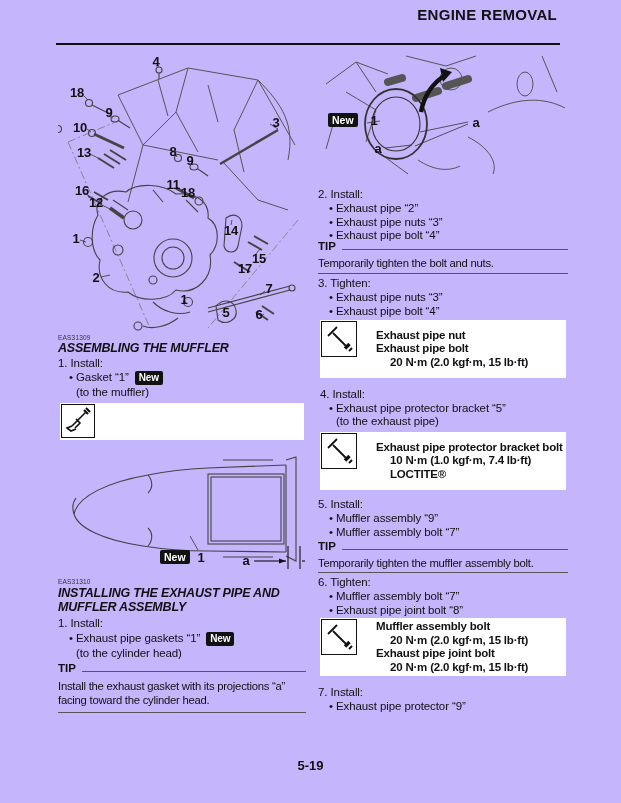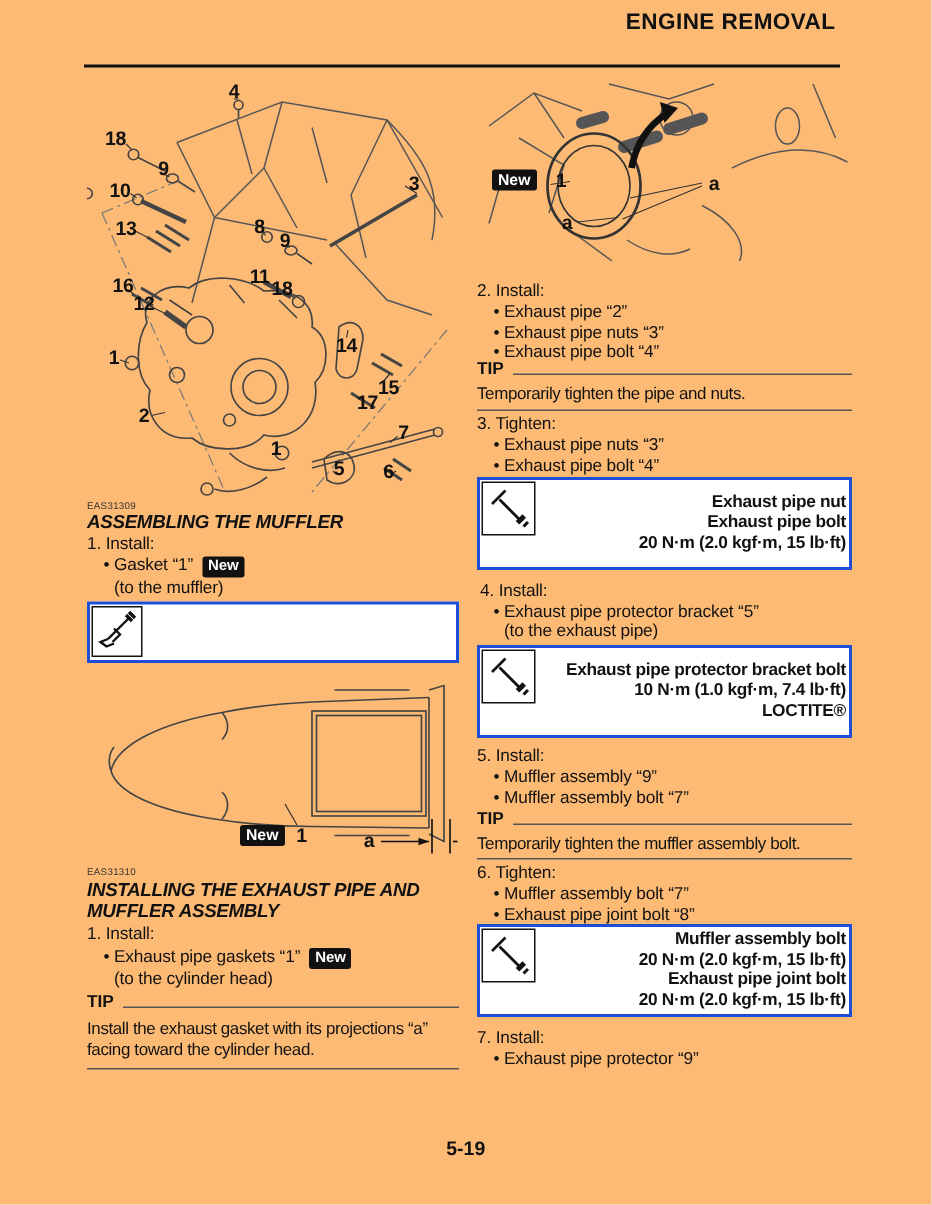--- a/index.html
+++ b/index.html
@@ -1,17 +1,17 @@
 <!DOCTYPE html>
 <html><head>
 <meta charset="utf-8">
 <style>
   html,body{margin:0;padding:0;background:#e8e8e8;}
   .page{
-    position:relative;width:621px;height:803px;background:#fdba74;
+    position:relative;width:621px;height:803px;background:#c4b5fd;
     font-family:"Liberation Sans","DejaVu Sans",sans-serif;color:#111;
     overflow:hidden;margin:0 auto;
   }
   .abs{position:absolute;}
   
   .hdr-title{font-size:15px;font-weight:bold;letter-spacing:.3px;}
   .hdr-rule{background:#111;height:2px;}
   
   .eas{font-size:6.5px;color:#333;letter-spacing:.2px;}
   .h-sec{font-size:12.5px;font-weight:bold;letter-spacing:-.2px;line-height:14px;font-style:italic;}
@@ -23,21 +23,21 @@
   .tip-row{display:flex;align-items:flex-end;width:100%;}
   .tip-label{font-size:11.5px;font-weight:bold;}
   .tip-line{flex:1;border-bottom:1px solid #555;margin:0 0 2px 6px;}
   .tip-text{font-size:11.3px;letter-spacing:-.25px;line-height:14px;white-space:nowrap;}
   .thin-rule{border-bottom:1px solid #555;height:1px;}
   .new-badge{
     display:inline-block;background:#111;color:#fff;font-weight:bold;
     font-size:10px;line-height:13px;padding:0 4px;border-radius:2px;margin-left:6px;
   }
   
-  .spec-box{border:2px solid #1d4ed8;display:flex;background:#fff;box-sizing:border-box;text-align:right;}
+  .spec-box{border:2px solid #c4b5fd;display:flex;background:#fff;box-sizing:border-box;}
   .spec-icon-cell{flex:0 0 44px;padding:1px;}
   .spec-icon-box{border:1.5px solid #111;box-sizing:border-box;display:flex;align-items:center;justify-content:center;}
   .spec-text{flex:1;display:flex;flex-direction:column;justify-content:center;padding:2px 2px 2px 10px;}
   .tq-line{font-size:11.5px;font-weight:bold;line-height:13.5px;letter-spacing:-.2px;}
   .tq-ind{padding-left:14px;}
   
   .fig{position:absolute;}
   .callout{position:absolute;transform:translate(-50%,-50%);font-size:13px;font-weight:bold;letter-spacing:-.3px;}
   .fig-badge{position:absolute;background:#111;color:#fff;font-weight:bold;font-size:10.5px;line-height:14px;padding:0 4px;border-radius:2px;}
   
@@ -260,21 +260,21 @@
       </div>
       <div class="bullet-row">
         <span class="bullet-dot">•</span>
         <span class="bullet-text">Exhaust pipe bolt “4”</span>
       </div>
     </div>
   <div class="abs tip-row" style="left:318px;top:240px;width:250px;">
     <span class="tip-label">TIP</span>
     <span class="tip-line"></span>
   </div>
-  <div class="abs tip-text" style="left:318px;top:256px;">Temporarily tighten the pipe and nuts.</div>
+  <div class="abs tip-text" style="left:318px;top:256px;">Temporarily tighten the bolt and nuts.</div>
   <div class="abs thin-rule" style="left:318px;top:272px;width:250px;"></div>
 
   <div class="abs step" style="left:318px;top:277px;">3. Tighten:</div>
   <div class="abs" style="left:326px;top:291px;">
       <div class="bullet-row">
         <span class="bullet-dot">•</span>
         <span class="bullet-text">Exhaust pipe nuts “3”</span>
       </div>
       <div class="bullet-row">
         <span class="bullet-dot">•</span>

